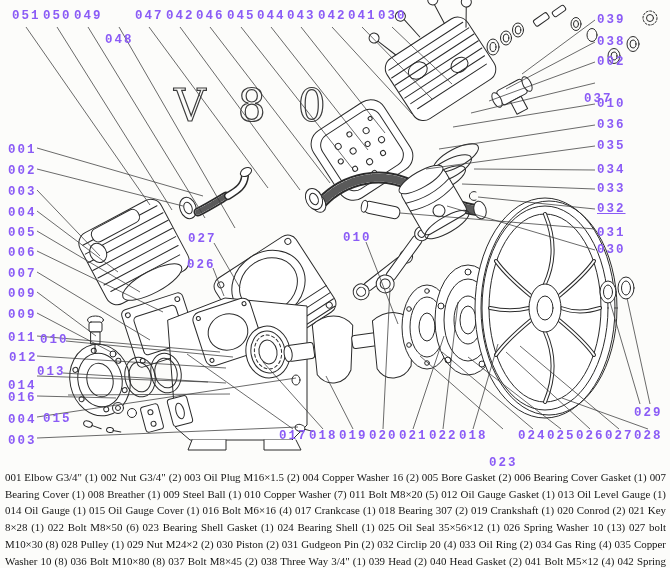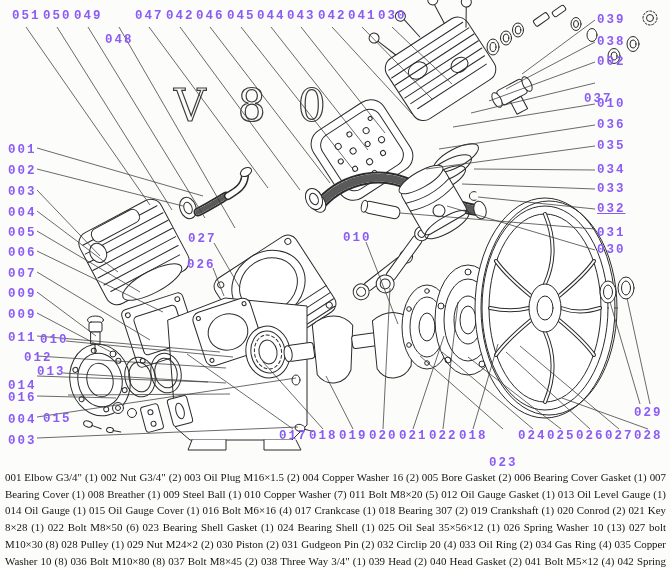--- a/index.html
+++ b/index.html
@@ -401,21 +401,21 @@
       <span class="callout" style="left: 8px; top: 143px;">001</span>
       <span class="callout" style="left: 8px; top: 164px;">002</span>
       <span class="callout" style="left: 8px; top: 185px;">003</span>
       <span class="callout" style="left: 8px; top: 206px;">004</span>
       <span class="callout" style="left: 8px; top: 226px;">005</span>
       <span class="callout" style="left: 8px; top: 246px;">006</span>
       <span class="callout" style="left: 8px; top: 267px;">007</span>
       <span class="callout" style="left: 8px; top: 287px;">009</span>
       <span class="callout" style="left: 8px; top: 308px;">009</span>
       <span class="callout" style="left: 8px; top: 331px;">011</span>
-      <span class="callout" style="left: 24px; top: 351px;">012</span>
+      <span class="callout" style="left: 9px; top: 351px;">012</span>
       <span class="callout" style="left: 8px; top: 379px; text-align: center;">014</span>
       <span class="callout" style="left: 8px; top: 391px;">016</span>
       <span class="callout" style="left: 8px; top: 413px;">004</span>
       <span class="callout" style="left: 8px; top: 434px;">003</span>
       <span class="callout" style="left: 40px; top: 333px;">010</span>
       <span class="callout" style="left: 37px; top: 365px;">013</span>
       <span class="callout" style="left: 43px; top: 387px; margin-top: 25px;">015</span>
       <span class="callout" style="left: 597px; top: 13px;">039</span>
       <span class="callout" style="left: 597px; top: 35px;">038</span>
       <span class="callout" style="left: 597px; top: 55px;">002</span>

